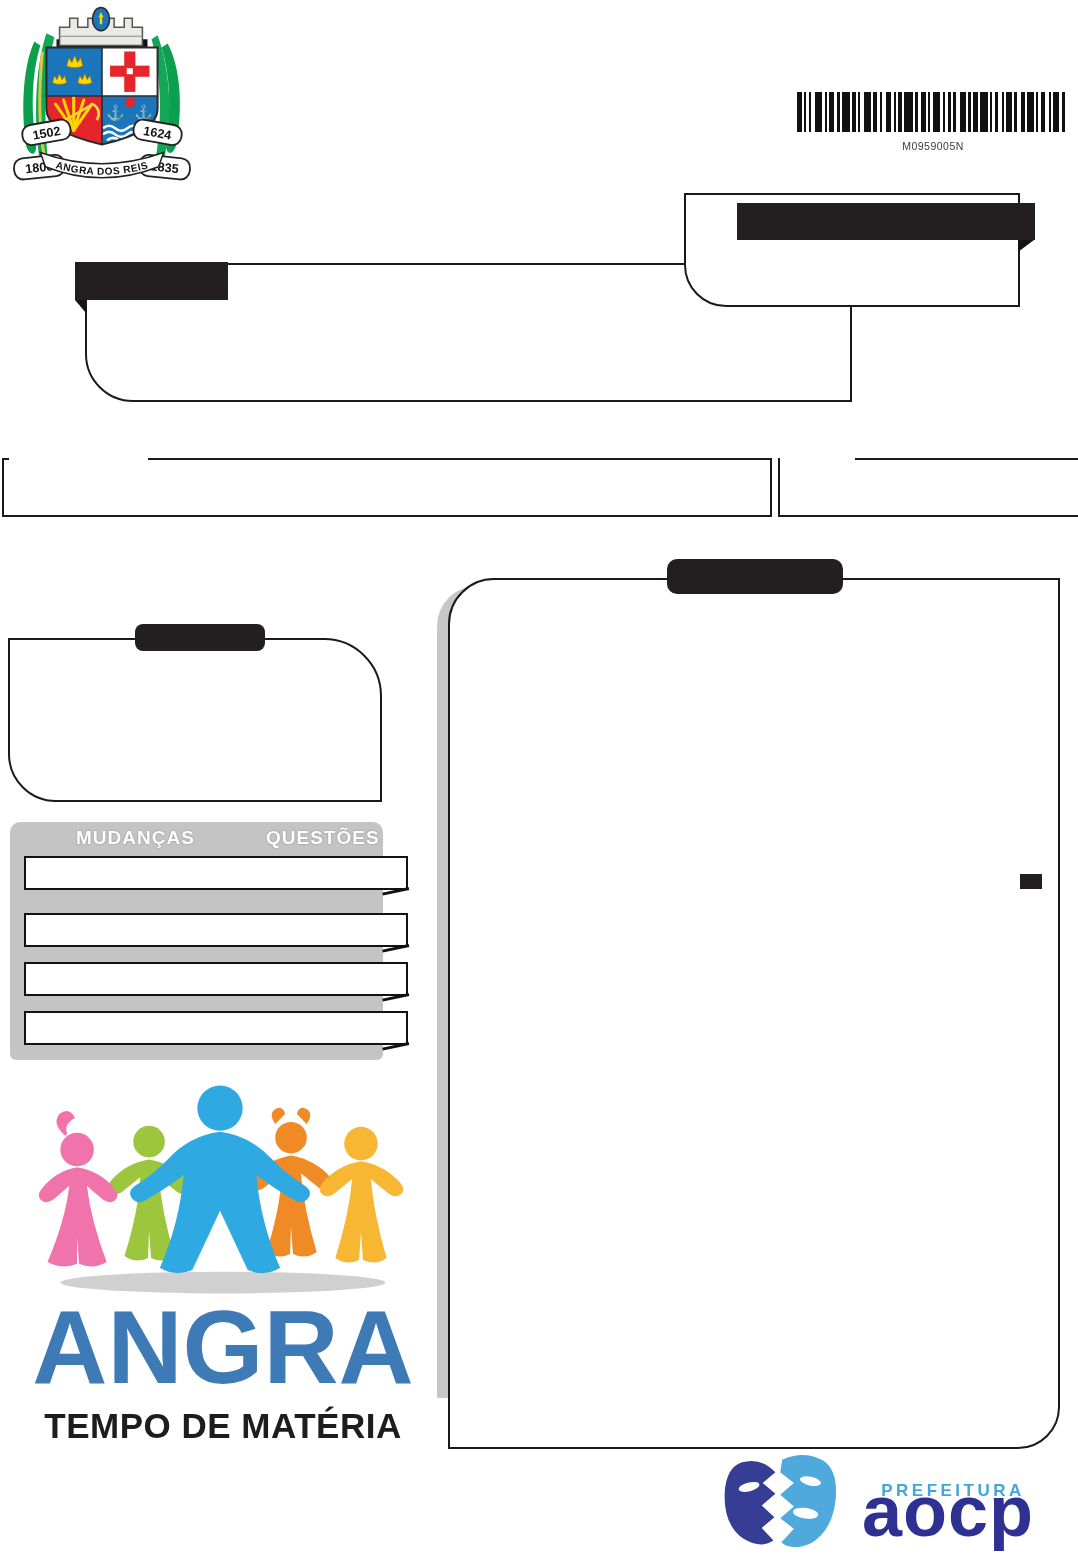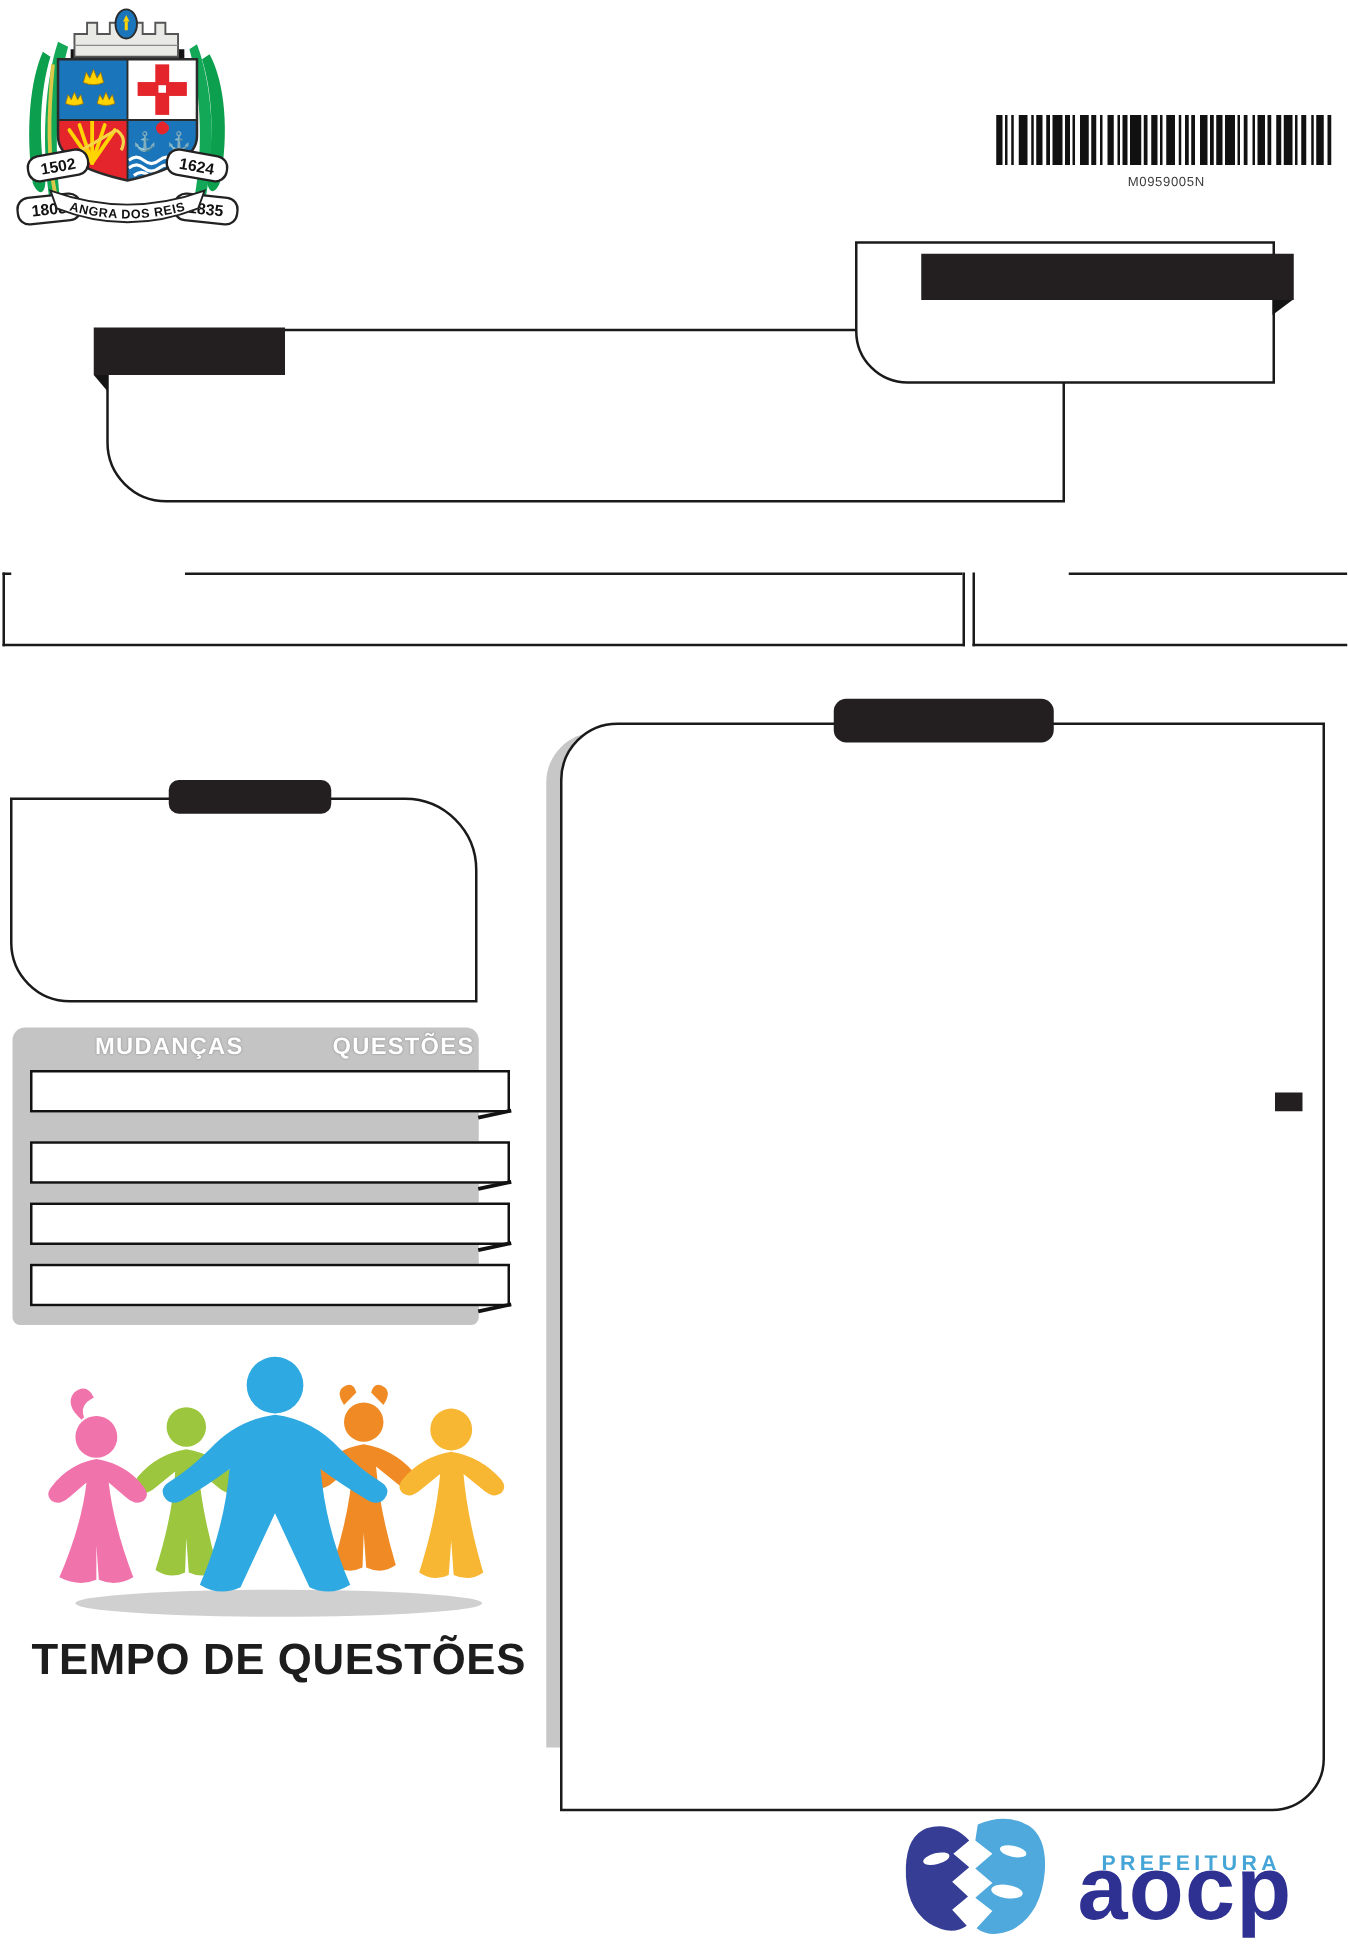--- a/index.html
+++ b/index.html
@@ -284,21 +284,22 @@
       <circle cx="352" cy="72" r="17"></circle>
       <path d="M352,90 Q328,94 313,112 Q307,119 313,124 Q319,128 327,121 L343,108 Q340,144 326,188 Q338,196 350,190 L352,162 L354,190 Q367,196 378,188 Q365,144 362,108 L378,121 Q386,128 392,124 Q398,119 392,112 Q376,94 352,90 Z"></path>
     </g>
     <g fill="#2fa9e1">
       <circle cx="209" cy="36" r="23"></circle>
       <path d="M209,60 Q178,64 156,88 Q140,104 124,114 Q114,120 120,128 Q126,135 136,128 Q156,116 172,104 Q168,152 148,198 Q164,208 181,200 L209,140 L237,200 Q254,208 270,198 Q250,152 246,104 Q262,116 282,128 Q292,135 298,128 Q304,120 294,114 Q278,104 262,88 Q240,64 209,60 Z"></path>
     </g>
   </svg>
 
   <div id="city" class="abs">
-    <div class="city-l3">TEMPO DE QUESTÕES</div>
+    <div class="city-l2" id="angra-word" style="color: rgb(62, 122, 181);">ANGRA</div>
+    <div class="city-l3">TEMPO DE MATÉRIA</div>
   </div>
 
   <svg id="masks" class="abs" viewBox="0 0 160 105">
     <path fill="#353e94" d="M30,10 Q14,16 13,42 Q12,74 32,88 Q50,99 63,90 L51,77 L64,66 L51,54 L65,42 L52,31 L65,20 Q50,4 30,10 Z"></path>
     <ellipse cx="38" cy="35" rx="11" ry="4.5" fill="#fff" transform="rotate(-14 38 35)"></ellipse>
     <path fill="#4fa9dc" d="M72,7 Q95,-3 114,8 Q129,18 127,46 Q124,80 101,93 Q83,101 71,92 L84,78 L70,67 L84,55 L70,43 L84,31 L70,20 Z"></path>
     <ellipse cx="101" cy="29" rx="11" ry="4.5" fill="#fff" transform="rotate(12 101 29)"></ellipse>
     <ellipse cx="96" cy="62" rx="13" ry="5.5" fill="#fff" transform="rotate(8 96 62)"></ellipse>
   </svg>
   <div id="inst" class="abs" style="color: rgb(69, 165, 214);">PREFEITURA</div>

